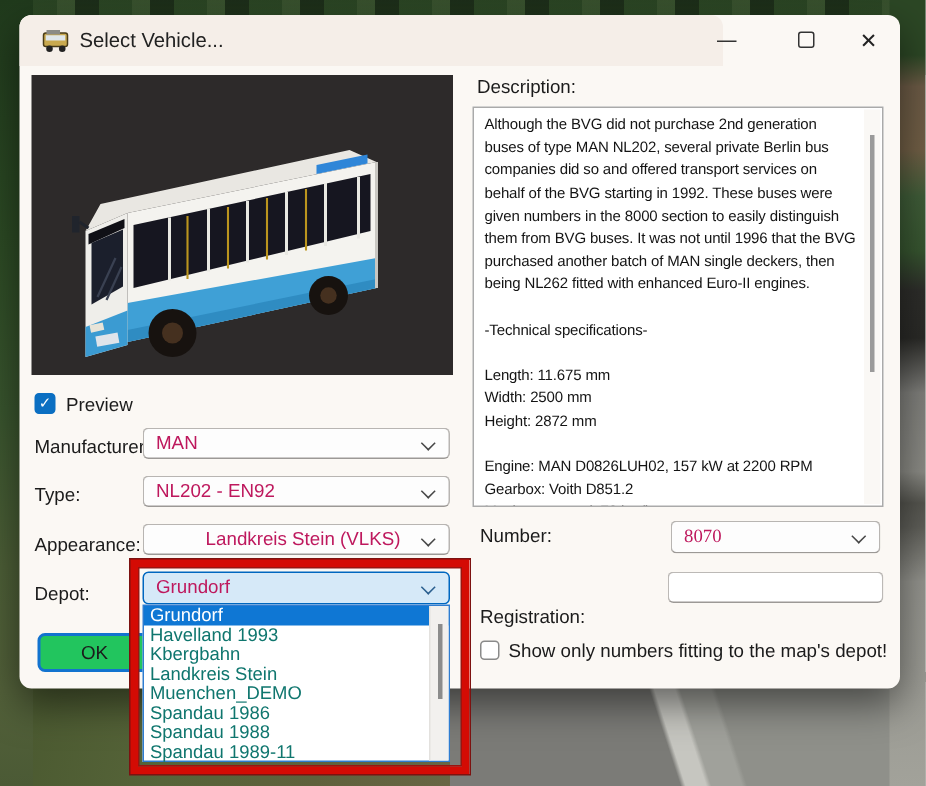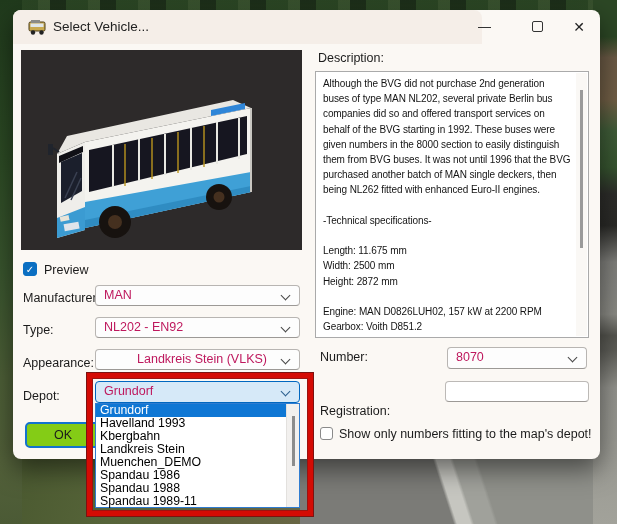--- a/index.html
+++ b/index.html
@@ -55,41 +55,41 @@
   .lbl-app { left:10px; top:346px; } .combo-app { left:82px; top:339px; width:205px;text-align:right; }
   .lbl-depot { left:10px; top:379px; }
   .combo-depot { left:82px; top:371px; width:205px; height:22px; background:#d6e9f8;
     border:1.5px solid #0067c0; z-index:30; }
   .combo-depot .chev { border-color:#2b5f8f; }
 
   
   .depot-list { position:absolute; left:82px; top:393px; width:205px; height:105px;
     background:#fff; border:1px solid #2f7cd0; z-index:30; }
   .depot-item { height:13px; line-height:13px; font-size:12.3px; padding-left:4px;
-    white-space:nowrap; color:#000000; }
+    white-space:nowrap; color:#0f766e; }
   .depot-item.selected { background:#0f77d4; color:#fff; }
   .list-scroll { position:absolute; right:0; top:0; width:13px; height:103px;
     background:#f2f0ee; border-left:1px solid #e3e1de; }
   .list-thumb { position:absolute; left:5px; top:12px; width:3px; height:50px; background:#8c8c8c; }
 
   .ok-btn { position:absolute; left:12px; top:412px; width:76px; height:26px;
-    background:#84cc16; border:2px solid #1273cf; border-radius:5px;
+    background:#22c55e; border:2px solid #1273cf; border-radius:5px;
     font-size:12.5px; color:#1b1b1b; text-align:center; line-height:22px; z-index:5; }
 
   
   .desc-label { position:absolute; left:305px; top:41px; }
   .desc-box { position:absolute; left:302px; top:61px; width:274px; height:267px;
     background:#fff; border:1px solid #aaaaaa; overflow:hidden; }
   .desc-text { position:absolute; left:7px; top:4px; width:248px;
     font-size:10px; line-height:15.2px; letter-spacing:-0.1px;
     white-space:pre-wrap; color:#141414; }
   .desc-scroll { position:absolute; right:1px; top:1px; width:11px; height:263px; background:#faf8f5; }
   .desc-thumb { position:absolute; left:4px; top:17px; width:3px; height:158px; background:#9a9a9a; }
 
-  .lbl-number { left:307px; top:340px; } .combo-number { left:434px; top:337px; width:140px; height:22px; }
+  .lbl-number { left:307px; top:340px; } .combo-number { left:434px; top:337px; width:140px; height:22px;font-family:Liberation Serif, serif; }
   .lbl-reg { left:307px; top:394px; }
   .reg-input { position:absolute; left:432px; top:371px; width:144px; height:21px;
     background:#fff; border:1px solid #bcb9b6; border-bottom-color:#9c9996; border-radius:4px;
     font-family:"Liberation Sans", sans-serif; font-size:12.5px; padding:0 6px; color:#111; }
   .showonly-chk { left:307px; top:417px; width:13px; height:13px; }
   .showonly-label { position:absolute; left:326px; top:417px; }
 
   
   .annotation { position:absolute; left:87px; top:373px; width:226px; height:143px;
     border:5px solid #d40b04; box-shadow:0 0 0 1px #7c1210, inset 0 0 0 1px #9b1410;

